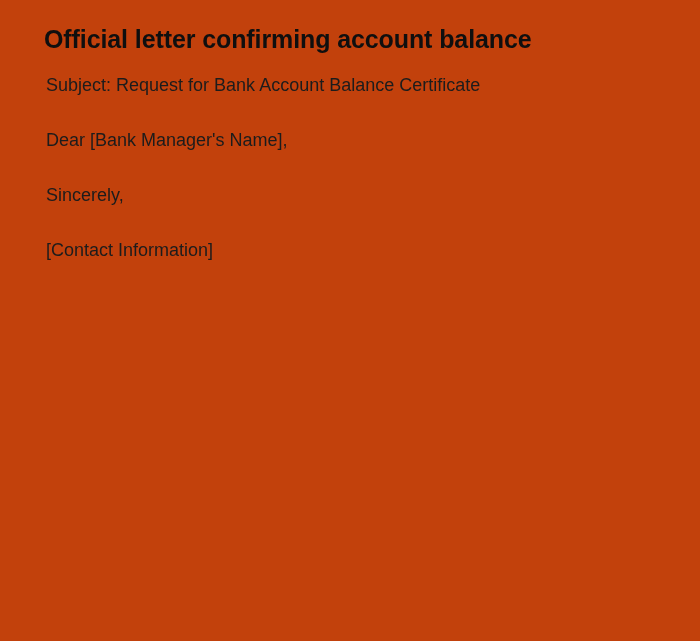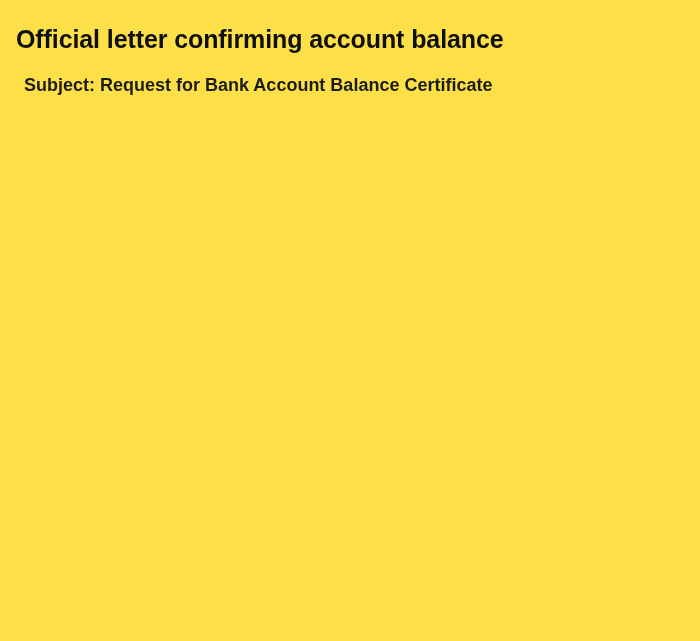--- a/index.html
+++ b/index.html
@@ -14,47 +14,47 @@
     font-family: "Liberation Sans", sans-serif;
     color: #1a1a1a;
     -webkit-font-smoothing: antialiased;
     overflow: hidden;
   }
 
   .letter-document {
     box-sizing: border-box;
     width: 700px;
     height: 641px;
-    padding: 22px 40px 0 16px;
-    background: #fde047;
+    padding: 22px 40px 0 44px;
+    background: #c2410c;
   }
 
   .letter-title {
     margin: 0;
     padding: 0;
     font-size: 25px;
     font-weight: bold;
     line-height: 34px;
     letter-spacing: -0.1px;
     color: #0f0f0f;
     white-space: nowrap;
   }
 
   .letter-body {
     margin: 0;
     padding: 0;
     list-style: none;
   }
 
   .letter-paragraph {
-    margin: 8px;
+    margin: 2px;
     padding: 0;
     font-size: 18px;
     line-height: 35px;
-    font-weight: bold;
+    font-weight: normal;
     color: #1c1c1c;
     max-width: 600px;
   }
 
   .letter-paragraph.gap-subject {
     margin-top: 12px;
   }
 
   .letter-paragraph.gap-standard {
     margin-top: 20px;
@@ -68,21 +68,24 @@
 <body>
 
 <article class="letter-document">
 
   <h1 class="letter-title">Official letter confirming account balance</h1>
 
   <div class="letter-body">
 
     <p class="letter-paragraph gap-subject nowrap">Subject: Request for Bank Account Balance Certificate</p>
 
+    <p class="letter-paragraph gap-standard nowrap">Dear [Bank Manager's Name],</p>
 
 
 
 
+    <p class="letter-paragraph gap-standard nowrap">Sincerely,</p>
 
 
+    <p class="letter-paragraph gap-standard nowrap">[Contact Information]</p>
 
   </div>
 </article>
 
 </body></html>

